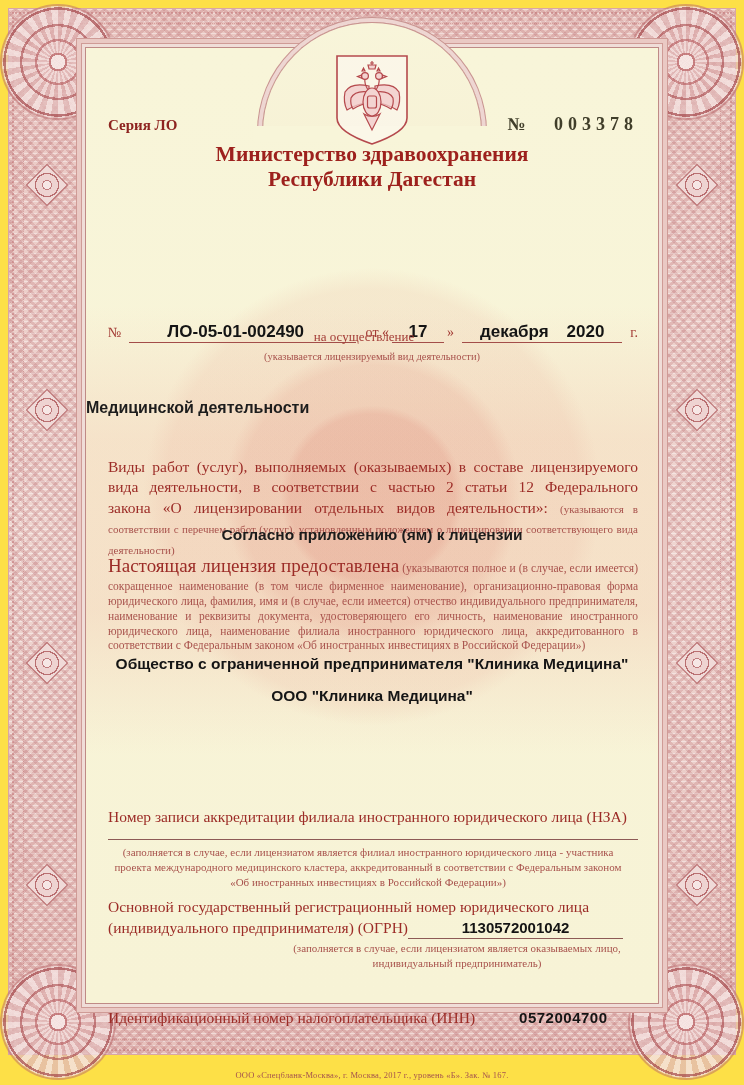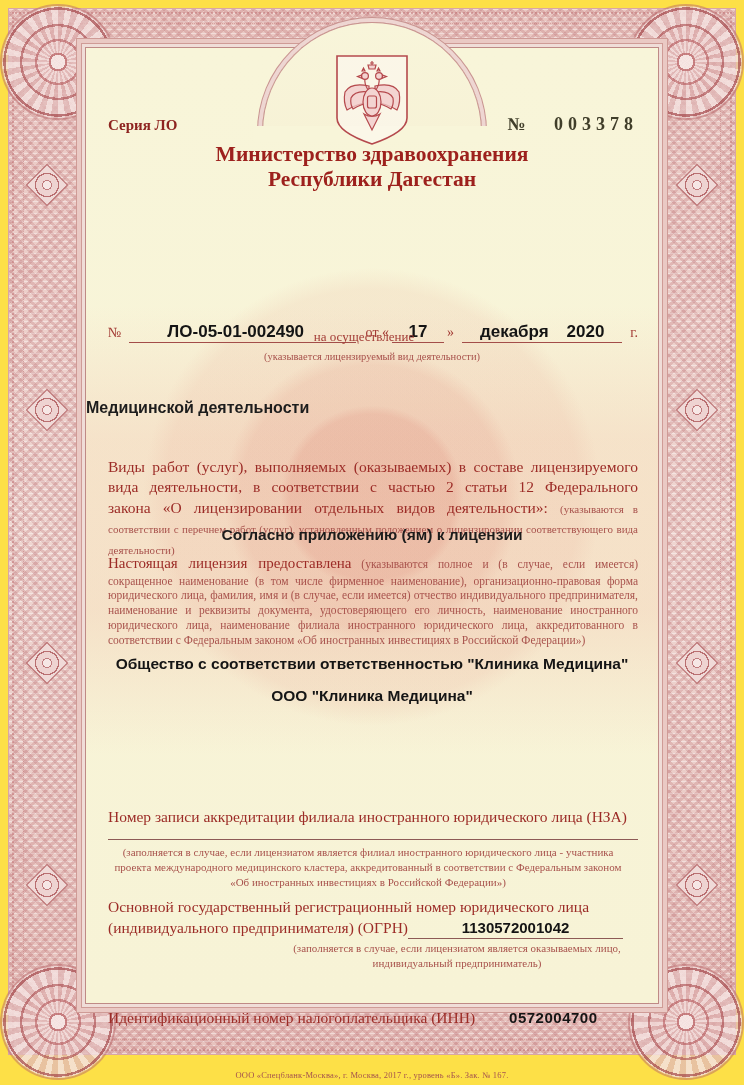--- a/index.html
+++ b/index.html
@@ -100,36 +100,36 @@
   .osu      { top:281px; left:0; right:16px; text-align:center; font-size:13px; color:#a33b35; }
   .osu-note { top:303px; left:0; right:0; text-align:center; font-size:10.5px; color:#a8524c; }
   .kind     { top:319px; left:0; right:0; text-align:left; font-weight:bold; font-size:16px; color:#1d1d1d;margin-top:32px; }
   .exception{ top:346px; left:2px; right:2px; text-align:center; font-size:13.5px; line-height:1.45; color:#1d1d1d; }
 
   .vidy { top:409px; font-size:15.5px; line-height:1.32; color:#9c2c27; text-align:justify; word-spacing:2px; }
   .note-inline { font-size:11px; color:#a8524c; word-spacing:0; }
   .soglasno { top:478px; left:0; right:0; text-align:center; font-weight:bold; font-size:15.5px; color:#1b1b1b; }
 
   .nast { top:506px; font-size:11.5px; line-height:1.3; color:#a8524c; text-align:justify; }
-  .nast .lead { font-size:15px; color:#9c2c27; }
+  .nast .lead { font-size:19px; color:#9c2c27; }
 
   .name1 { top:607px; left:0; right:0; text-align:center; font-weight:bold; font-size:15.5px; color:#151515; }
   .name2 { top:639px; left:0; right:0; text-align:center; font-weight:bold; font-size:15.5px; color:#151515; }
 
   .nza-label { top:760px; font-size:15.5px; color:#9c2c27; }
   .nza-line  { top:791px; border-top:1.2px solid #8d5a56; height:0; }
   .nza-note  { top:797px; left:20px; right:28px; text-align:center; font-size:11px; line-height:1.35; color:#a8524c; }
 
   .ogrn { top:849px; font-size:15.5px; line-height:1.35; color:#9c2c27; }
   .ogrn-line { display:inline-block; min-width:215px; border-bottom:1.4px solid #8d5a56;
     text-align:center; font-family:"Liberation Sans","DejaVu Sans",sans-serif;
     font-weight:bold; font-size:15px; color:#141414; }
   .ogrn-note { top:893px; left:190px; right:20px; text-align:center; font-size:11px; line-height:1.4; color:#a8524c; }
 
-  .inn-row { top:922px; display:flex; align-items:baseline; gap:34px; font-size:15.5px; color:#9c2c27; }
+  .inn-row { top:922px; display:flex; align-items:baseline; gap:44px; font-size:15.5px; color:#9c2c27; }
   .inn-val { font-family:"Liberation Sans","DejaVu Sans",sans-serif; font-weight:bold; font-size:15px; color:#141414; letter-spacing:.5px;margin-top:39px; }
 
   .footer { position:absolute; left:0; right:0; bottom:5px; z-index:4;
     text-align:center; font-size:8.5px; color:#a4524e; letter-spacing:.2px; }
 </style>
 </head>
 <body>
 
 <div class="page">
 
@@ -182,21 +182,21 @@
       <span>Виды работ (услуг), выполняемых (оказываемых) в составе лицензируемого вида деятельности, в соответствии с частью 2 статьи 12 Федерального закона «О лицензировании отдельных видов деятельности»:</span>
       <span class="note-inline">(указываются в соответствии с перечнем работ (услуг), установленным положением о лицензировании соответствующего вида деятельности)</span>
     </p>
     <div class="abs soglasno sans">Согласно приложению (ям) к лицензии</div>
 
     <p class="abs nast">
       <span class="lead">Настоящая лицензия предоставлена</span>
       <span>(указываются полное и (в случае, если имеется) сокращенное наименование (в том числе фирменное наименование), организационно-правовая форма юридического лица, фамилия, имя и (в случае, если имеется) отчество индивидуального предпринимателя, наименование и реквизиты документа, удостоверяющего его личность, наименование иностранного юридического лица, наименование филиала иностранного юридического лица, аккредитованного в соответствии с Федеральным законом «Об иностранных инвестициях в Российской Федерации»)</span>
     </p>
 
-    <div class="abs name1 sans">Общество с соответствии ответственностью "Клиника Медицина"</div>
+    <div class="abs name1 sans">Общество с ограниченной предпринимателя "Клиника Медицина"</div>
     <div class="abs name2 sans">ООО "Клиника Медицина"</div>
 
     <div class="abs nza-label">Номер записи аккредитации филиала иностранного юридического лица (НЗА)</div>
     <div class="abs nza-line"></div>
     <div class="abs nza-note">(заполняется в случае, если лицензиатом является филиал иностранного юридического лица - участника проекта международного медицинского кластера, аккредитованный в соответствии с Федеральным законом «Об иностранных инвестициях в Российской Федерации»)</div>
 
     <p class="abs ogrn">
       <span>Основной государственный регистрационный номер юридического лица (индивидуального предпринимателя) (ОГРН)</span><span class="ogrn-line">1130572001042</span>
     </p>
     <div class="abs ogrn-note">(заполняется в случае, если лицензиатом является оказываемых лицо, индивидуальный предприниматель)</div>

